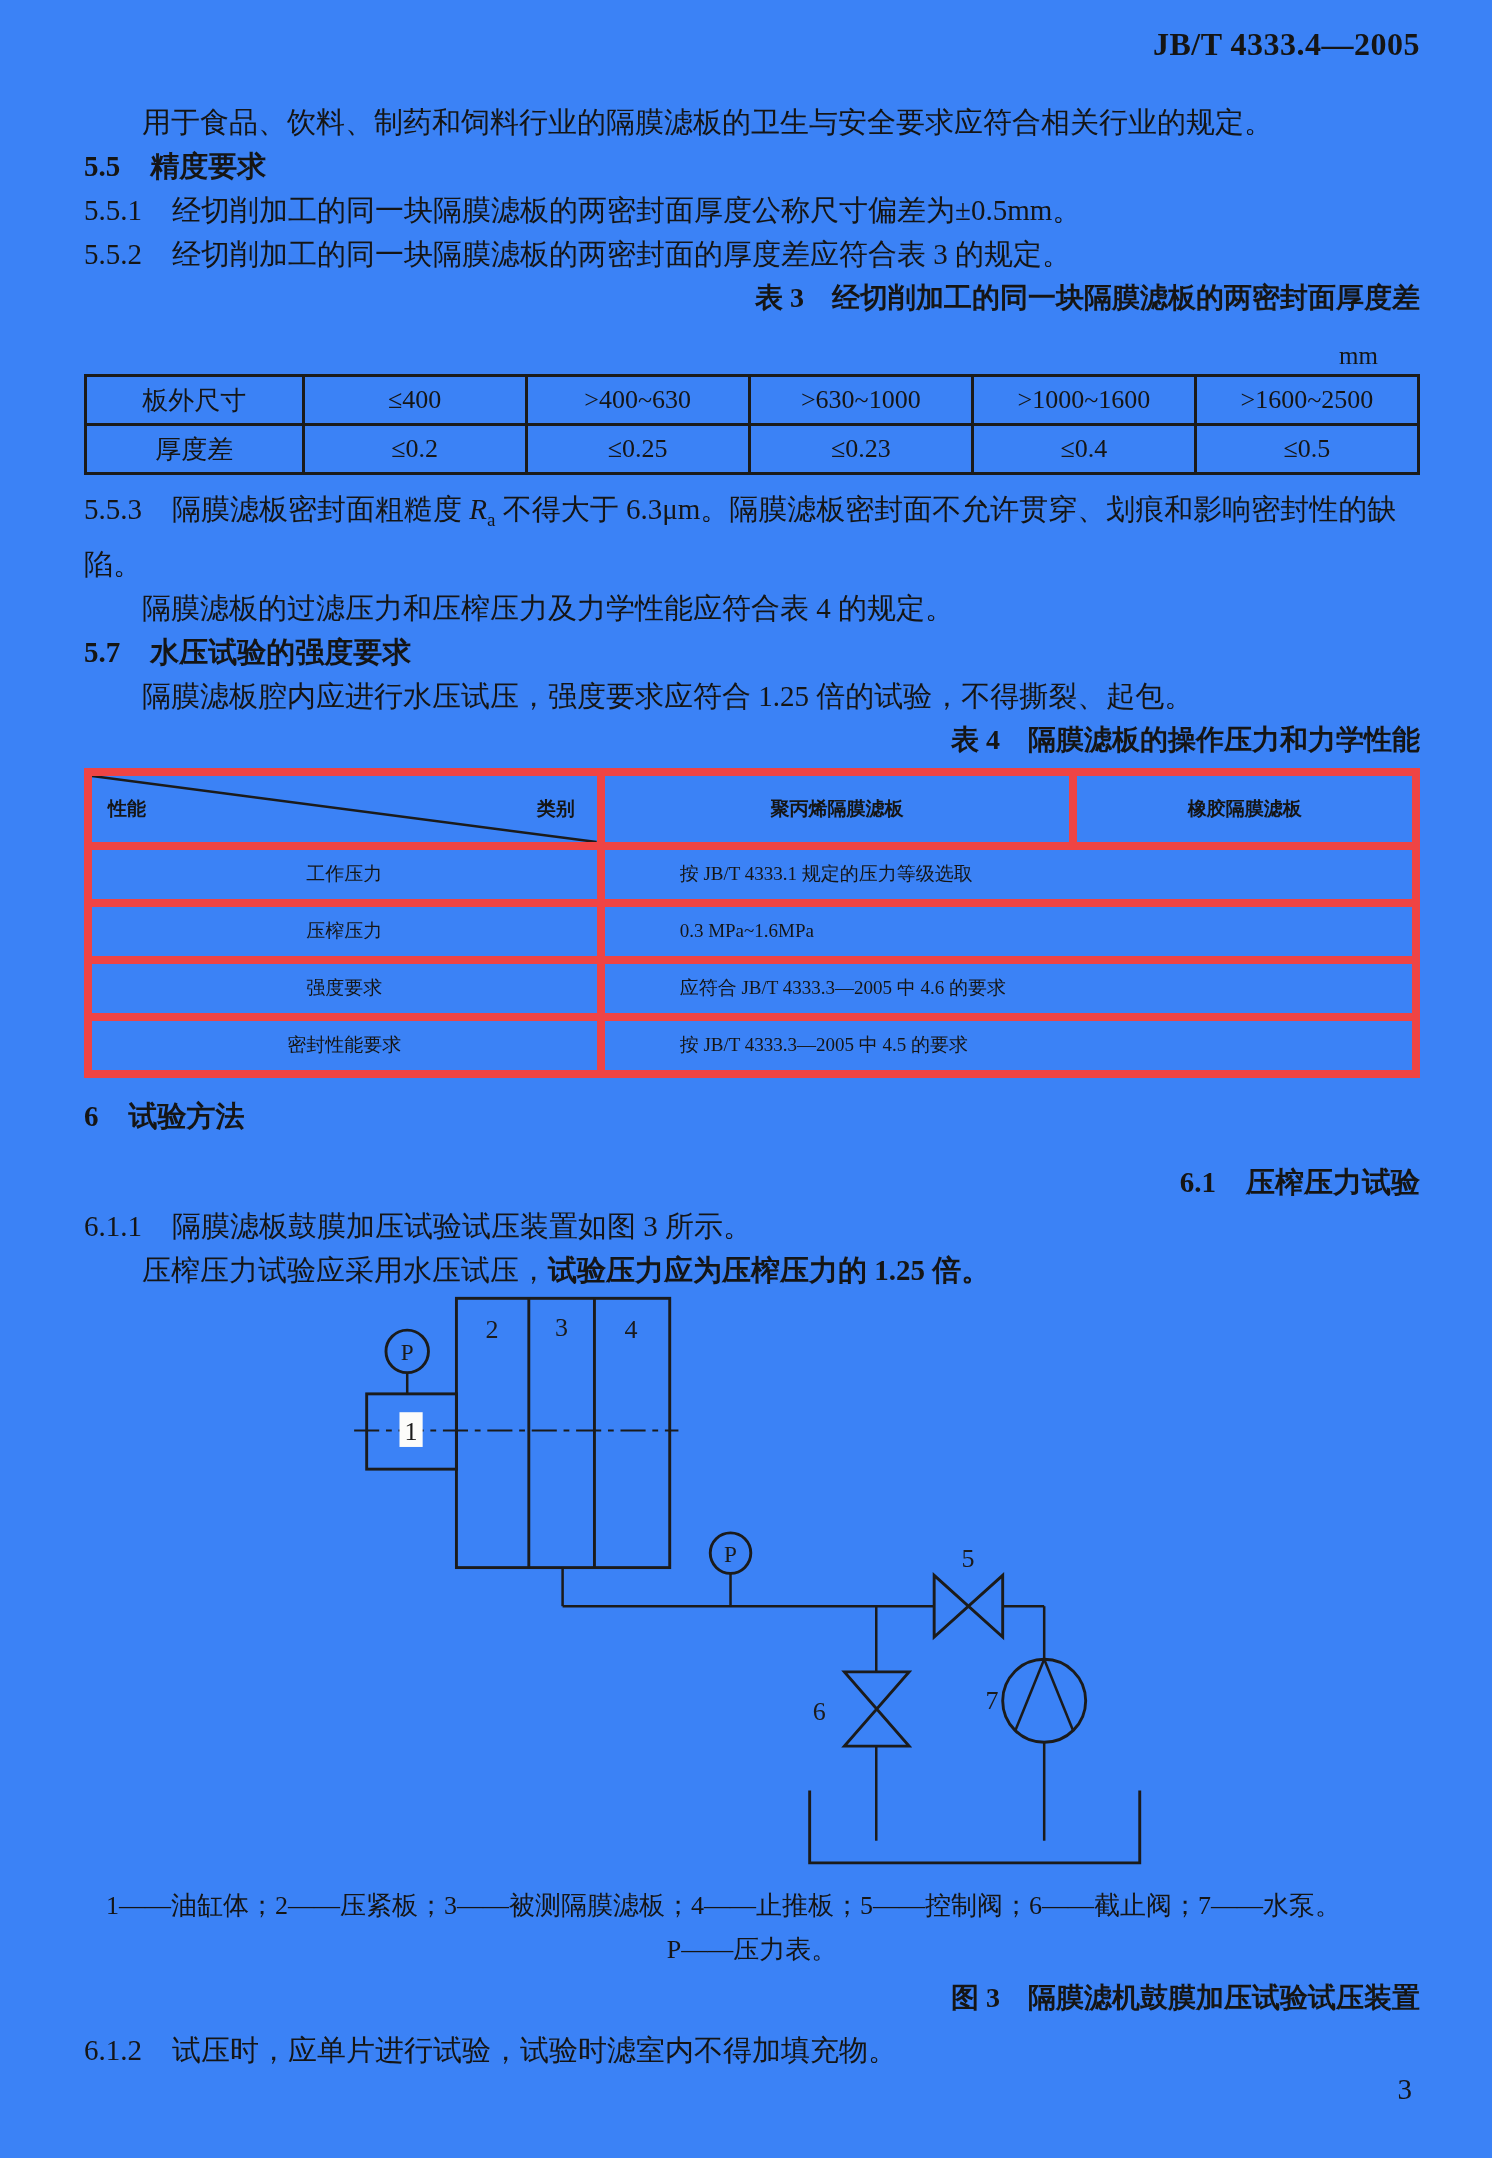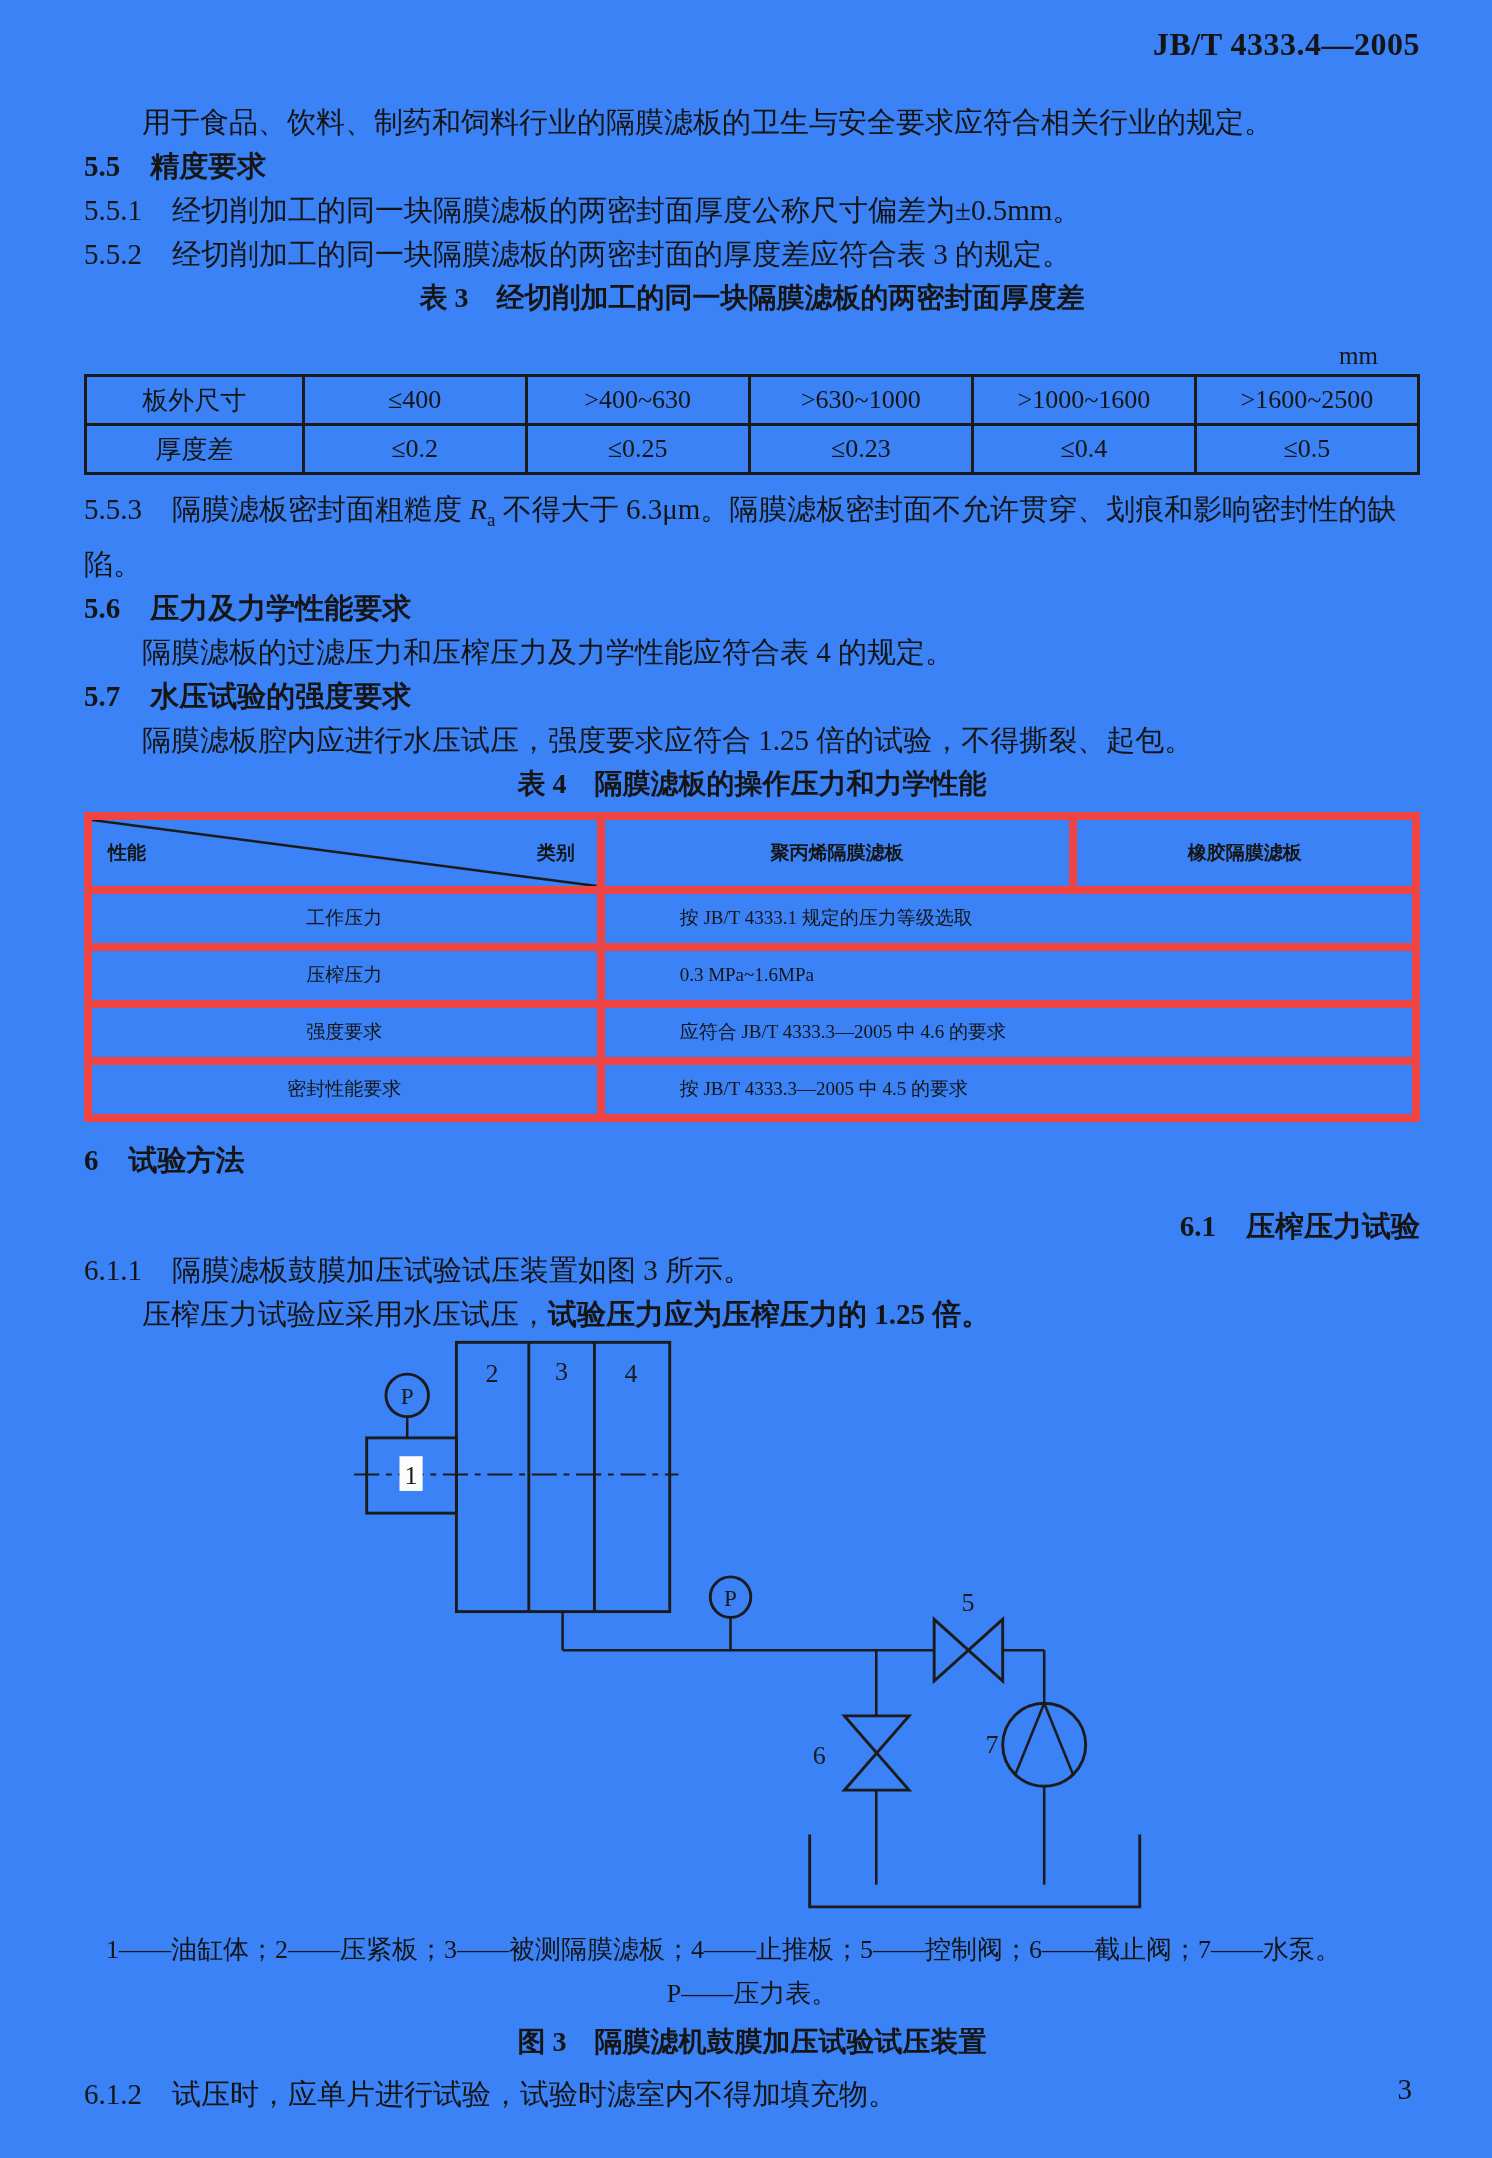--- a/index.html
+++ b/index.html
@@ -17,21 +17,21 @@
     text-align:right;
     font-weight:bold;
     font-size:32px;
     line-height:40px;
     letter-spacing:0.5px;
   }
   .line{font-size:29px;line-height:44px;}
   .indent{text-indent:58px;}
   .h{font-weight:bold;}
   .num{margin-right:30px;}
-  .tcap{text-align:center;font-weight:bold;font-size:28px;line-height:44px;}
+  .tcap{text-align:right;font-weight:bold;font-size:28px;line-height:44px;}
   .unit{text-align:right;font-size:25px;line-height:28px;padding-right:42px;margin-top:22px;}
   sub{font-size:19px;}
   .ri{font-style:italic;}
   .b{font-weight:bold;}
 
   table{border-collapse:collapse;width:100%;table-layout:fixed;}
   .t3{margin-top:4px;}
   .t3 td{
     border:3px solid #1b1b1b;
     text-align:center;
@@ -115,23 +115,20 @@
           <td>≤0.4</td>
           <td>≤0.5</td>
         </tr>
       </tbody>
     </table>
 
     <div class="line" style="margin-top:12px;">
       <span class="num">5.5.3</span><span>隔膜滤板密封面粗糙度 </span><span class="ri">R</span><sub>a</sub><span> 不得大于 6.3μm。隔膜滤板密封面不允许贯穿、划痕和影响密封性的缺陷。</span>
     </div>
 
-    <div class="line h">
-      <span class="num">5.6</span><span>压力及力学性能要求</span>
-    </div>
 
     <div class="line indent">隔膜滤板的过滤压力和压榨压力及力学性能应符合表 4 的规定。</div>
 
     <div class="line h">
       <span class="num">5.7</span><span>水压试验的强度要求</span>
     </div>
 
     <div class="line indent">隔膜滤板腔内应进行水压试压，强度要求应符合 1.25 倍的试验，不得撕裂、起包。</div>
 
     <div class="line tcap">表 4　隔膜滤板的操作压力和力学性能</div>

